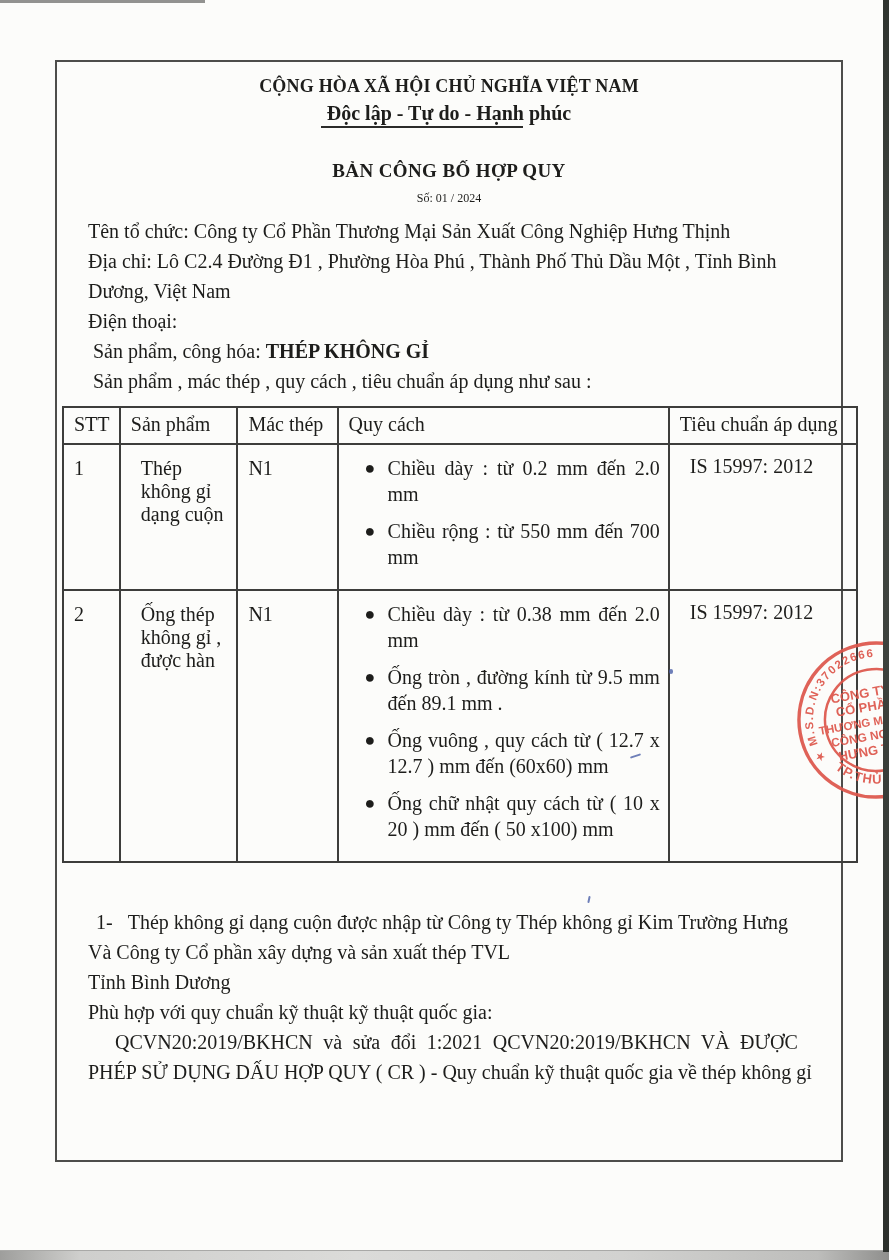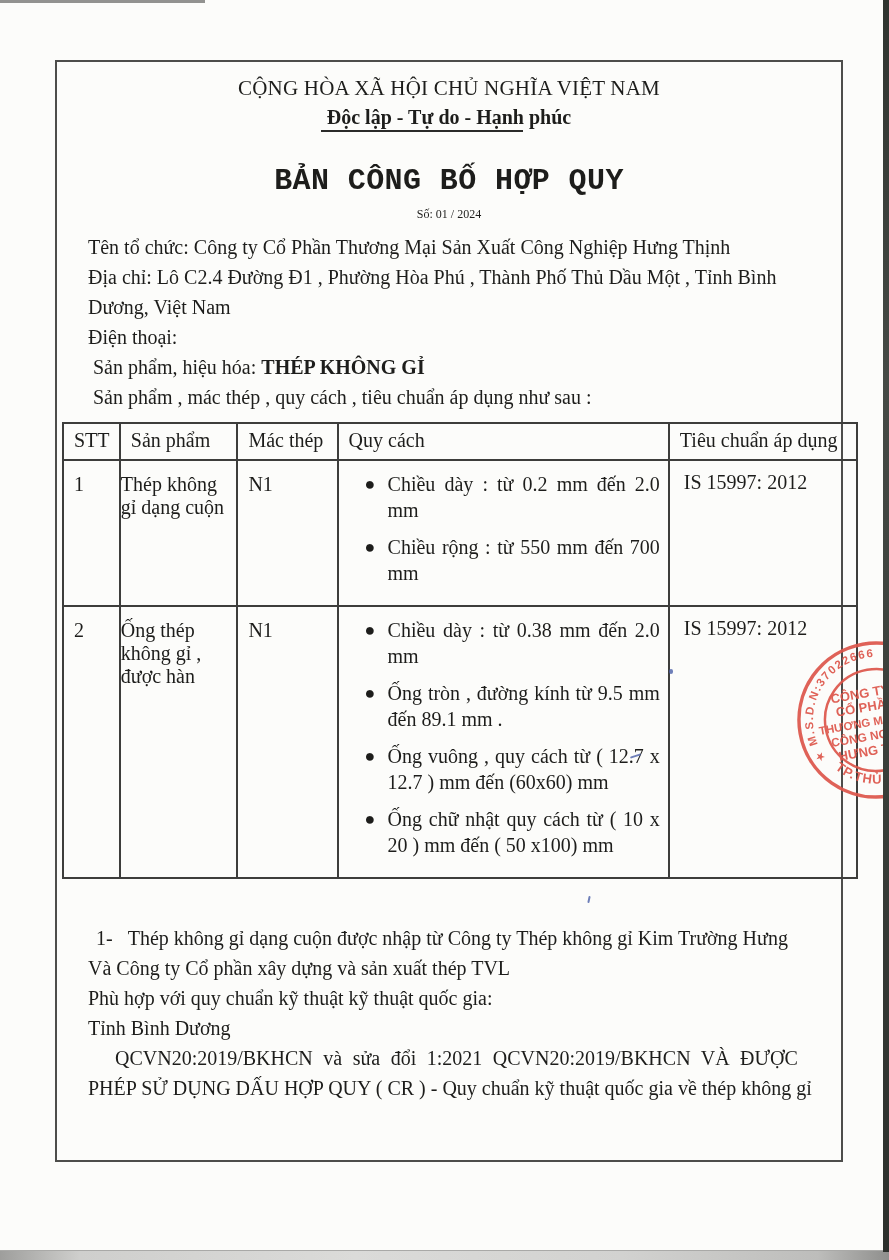--- a/index.html
+++ b/index.html
@@ -17,41 +17,41 @@
     background:linear-gradient(90deg,#9e9e9c 0%,#cfcfcd 9%,#dbdbd9 40%,#d2d2d0 70%,#bdbdbb 92%,#8f8f8d 100%);}
   .speck{position:absolute;background:#4a5fa8;opacity:.8;border-radius:2px;}
   .speck1{left:669px;top:669px;width:4px;height:5px;}
   .speck2{left:630px;top:755px;width:11px;height:2px;transform:rotate(-18deg);}
   .speck3{left:588px;top:896px;width:2px;height:7px;transform:rotate(12deg);}
 
   
   .frame{position:absolute;left:55px;top:60px;width:784px;height:1098px;border:2px solid #4d4d4b;}
 
   .center{text-align:center;}
-  .national{margin:14px 0 0;font-size:21px;font-weight:normal;letter-spacing:.2px;}
+  .national{margin:14px 0 0;font-size:18px;font-weight:bold;letter-spacing:.2px;}
   .motto-wrap{margin-top:5px;font-size:20px;font-weight:bold;}
   .motto-text{position:relative;display:inline-block;padding:0 4px 2px 4px;}
   .motto-underline{position:absolute;left:-2px;right:52px;bottom:-1px;height:2px;background:#2b2b29;}
-  .doc-title{margin:33px 0 8px;font-size:30px;font-weight:bold;letter-spacing:.4px;font-family:Liberation Mono, monospace;}
+  .doc-title{margin:33px 0 8px;font-size:19px;font-weight:bold;letter-spacing:.4px;}
   .doc-number{margin-top:9px;font-size:12px;}
 
   .info{margin:10px 7px 0 31px;font-size:20px;line-height:30px;}
   .info p{margin:0;}
   .indent{padding-left:5px;}
   .bold{font-weight:bold;}
 
   table.spec{border-collapse:collapse;margin:10px 0 0 5px;width:796px;font-size:20px;}
   table.spec th,table.spec td{border:2px solid #3d3d3b;vertical-align:top;font-weight:normal;text-align:left;}
   table.spec th{padding:5px 8px 7px 10px;}
   th.c-stt,td.c-stt{text-align:center;}
   td{padding:8px 6px 10px 10px;}
   td.c-stt,td.c-mac{text-align:center;padding-top:12px;}
-  td.c-sp{text-align:justify;padding:12px 8px 10px 0;}
+  td.c-sp{text-align:justify;padding:12px 8px 10px 20px;}
   td.c-qc{padding:10px 4px 8px 26px;}
-  td.c-tc{padding:10px 6px 8px 14px;}
+  td.c-tc{padding:10px 6px 8px 20px;}
   ul.specs{list-style:none;margin:0;padding:0;}
   ul.specs li{display:flex;margin:0 0 11px 0;line-height:26px;}
   ul.specs .dot{width:10px;flex:0 0 10px;margin-right:13px;font-size:18px;}
   ul.specs .bt{flex:1;text-align:justify;padding-right:4px;}
 
   .notes{margin:44px 5px 0 31px;font-size:20px;line-height:30px;}
   .notes p{margin:0;}
   .note-first{display:flex;}
   .note-first .marker{flex:0 0 auto;margin-left:8px;margin-right:15px;}
   .note-hang{padding-left:27px;text-indent:-19px;text-align:justify;}
@@ -76,21 +76,21 @@
       <span class="motto-text"><span>Độc lập - Tự do - Hạnh phúc</span><span class="motto-underline"></span></span>
     </div>
 
     <div class="center doc-title">BẢN CÔNG BỐ HỢP QUY</div>
     <div class="center doc-number">Số: 01 / 2024</div>
 
     <div class="info">
       <p>Tên tổ chức: Công ty Cổ Phần Thương Mại Sản Xuất Công Nghiệp Hưng Thịnh</p>
       <p>Địa chỉ: Lô C2.4 Đường Đ1 , Phường Hòa Phú , Thành Phố Thủ Dầu Một , Tỉnh Bình Dương, Việt Nam</p>
       <p>Điện thoại:</p>
-      <p class="indent"><span>Sản phẩm, hiệu hóa: </span><span class="bold">THÉP KHÔNG GỈ</span></p>
+      <p class="indent"><span>Sản phẩm, công hóa: </span><span class="bold">THÉP KHÔNG GỈ</span></p>
       <p class="indent">Sản phẩm , mác thép , quy cách , tiêu chuẩn áp dụng như sau :</p>
     </div>
 
     <table class="spec">
       <colgroup>
         <col style="width:55px">
           <col style="width:115px">
           <col style="width:98px">
           <col style="width:324px">
           <col style="width:184px">
@@ -149,22 +149,22 @@
       </tr>
     </tbody>
       </table>
 
     <div class="notes">
       <p class="note-first">
           <span class="marker">1-</span>
           <span>Thép không gỉ dạng cuộn được nhập từ Công ty Thép không gỉ Kim Trường Hưng</span>
         </p>
       <p>Và Công ty Cổ phần xây dựng và sản xuất thép TVL</p>
+      <p>Tỉnh Bình Dương</p>
       <p>Phù hợp với quy chuẩn kỹ thuật kỹ thuật quốc gia:</p>
-      <p>Tỉnh Bình Dương</p>
       <p class="conf1">QCVN20:2019/BKHCN và sửa đổi 1:2021 QCVN20:2019/BKHCN VÀ ĐƯỢC</p>
       <p class="conf2">PHÉP SỬ DỤNG DẤU HỢP QUY ( CR ) -  Quy chuẩn kỹ thuật quốc gia về thép không gỉ</p>
     </div>
 
   </div>
 
   <svg class="stamp" viewBox="-105 -105 210 210">
     <g transform="rotate(-10)" fill="none" stroke="#dd564b">
       <circle cx="0" cy="0" r="77" stroke-width="3.5"></circle>
       <circle cx="0" cy="0" r="51" stroke-width="2.5"></circle>

